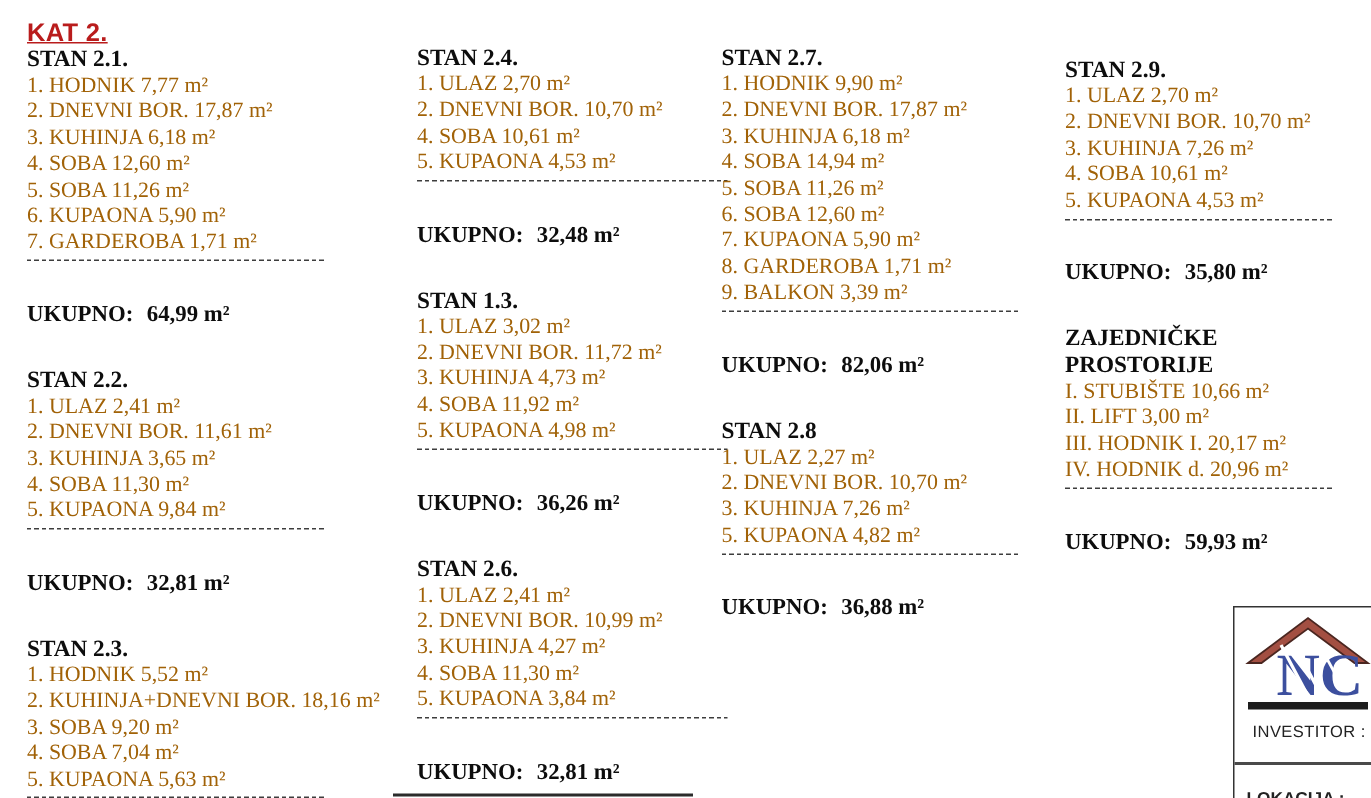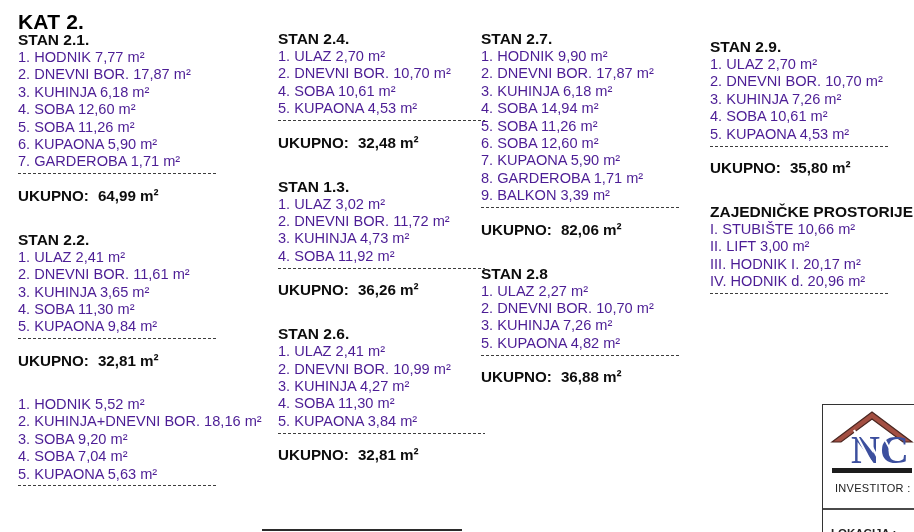--- a/index.html
+++ b/index.html
@@ -4,37 +4,37 @@
 <style>
   html,body{margin:0;padding:0;}
   body{
     width:914px;height:532px;overflow:hidden;background:#ffffff;
     font-family:"Liberation Sans","DejaVu Sans",sans-serif;
     color:#1c1c1c;position:relative;
   }
   .page{position:absolute;inset:0;background:#fff;}
   .col{position:absolute;}
   .kat-title{
-    font-size:21px;font-weight:bold;
-    color:#000000;line-height:18px;letter-spacing:.2px;
-  }
-  .section{margin-bottom:26px;}
+    font-size:17px;font-weight:bold;text-decoration:underline;
+    color:#b91c1c;line-height:18px;letter-spacing:.2px;
+  }
+  .section{margin-bottom:26px;font-family:Liberation Serif, serif;}
   .section-heading{
     font-size:15.5px;font-weight:bold;color:#0d0d0d;line-height:18px;
   }
   .room-item{
-    font-size:14.6px;line-height:17.4px;color:#4c1d95;white-space:nowrap;
+    font-size:14.6px;line-height:17.4px;color:#a16207;white-space:nowrap;
   }
   .dashed-sep{
     height:2px;margin-top:2px;
     background:repeating-linear-gradient(90deg,#3d3d3d 0 3px,transparent 3px 5px);
     background-size:100% 1px;background-repeat:no-repeat;background-position:0 50%;
   }
   .total-row{
-    margin-top:12px;font-size:15.2px;font-weight:bold;color:#0d0d0d;
+    margin-top:26px;font-size:15.2px;font-weight:bold;color:#0d0d0d;
     line-height:18px;white-space:nowrap;
   }
   .total-row .tval{margin-left:9px;}
   .c0 .dashed-sep{width:200px;}
   .c1 .dashed-sep{width:207px;}
   .c2 .dashed-sep{width:198px;}
   .c3 .dashed-sep{width:180px;}
 
   .bottom-line{
     position:absolute;left:262px;top:529px;width:200px;height:2px;background:#2b2b2b;
@@ -80,20 +80,21 @@
           <div class="section-heading">STAN 2.2.</div>
           <div class="room-item">1. ULAZ 2,41 m²</div>
           <div class="room-item">2. DNEVNI BOR. 11,61 m²</div>
           <div class="room-item">3. KUHINJA 3,65 m²</div>
           <div class="room-item">4. SOBA 11,30 m²</div>
           <div class="room-item">5. KUPAONA 9,84 m²</div>
           <div class="dashed-sep"></div>
           <div class="total-row"><span>UKUPNO:</span><span class="tval">32,81 m²</span></div>
         </div>
         <div class="section">
+          <div class="section-heading">STAN 2.3.</div>
           <div class="room-item">1. HODNIK 5,52 m²</div>
           <div class="room-item">2. KUHINJA+DNEVNI BOR. 18,16 m²</div>
           <div class="room-item">3. SOBA 9,20 m²</div>
           <div class="room-item">4. SOBA 7,04 m²</div>
           <div class="room-item">5. KUPAONA 5,63 m²</div>
           <div class="dashed-sep"></div>
         </div>
       </div>
   </div>
 
@@ -107,20 +108,21 @@
           <div class="room-item">5. KUPAONA 4,53 m²</div>
           <div class="dashed-sep"></div>
           <div class="total-row"><span>UKUPNO:</span><span class="tval">32,48 m²</span></div>
         </div>
         <div class="section">
           <div class="section-heading">STAN 1.3.</div>
           <div class="room-item">1. ULAZ 3,02 m²</div>
           <div class="room-item">2. DNEVNI BOR. 11,72 m²</div>
           <div class="room-item">3. KUHINJA 4,73 m²</div>
           <div class="room-item">4. SOBA 11,92 m²</div>
+          <div class="room-item">5. KUPAONA 4,98 m²</div>
           <div class="dashed-sep"></div>
           <div class="total-row"><span>UKUPNO:</span><span class="tval">36,26 m²</span></div>
         </div>
         <div class="section">
           <div class="section-heading">STAN 2.6.</div>
           <div class="room-item">1. ULAZ 2,41 m²</div>
           <div class="room-item">2. DNEVNI BOR. 10,99 m²</div>
           <div class="room-item">3. KUHINJA 4,27 m²</div>
           <div class="room-item">4. SOBA 11,30 m²</div>
           <div class="room-item">5. KUPAONA 3,84 m²</div>
@@ -170,20 +172,21 @@
           <div class="dashed-sep"></div>
           <div class="total-row"><span>UKUPNO:</span><span class="tval">35,80 m²</span></div>
         </div>
         <div class="section">
           <div class="section-heading">ZAJEDNIČKE PROSTORIJE</div>
           <div class="room-item">I. STUBIŠTE 10,66 m²</div>
           <div class="room-item">II. LIFT 3,00 m²</div>
           <div class="room-item">III. HODNIK I. 20,17 m²</div>
           <div class="room-item">IV. HODNIK d. 20,96 m²</div>
           <div class="dashed-sep"></div>
+          <div class="total-row"><span>UKUPNO:</span><span class="tval">59,93 m²</span></div>
         </div>
       </div>
   </div>
 
   <div class="bottom-line"></div>
 
   <div class="title-block">
     <div class="logo-wrap">
       <svg width="88" height="60" viewBox="0 0 88 60">
         <polygon points="4,34 44,4 84,34 75,34 44,11 13,34" fill="#a34f42" stroke="#4a2620" stroke-width="1.2"></polygon>

